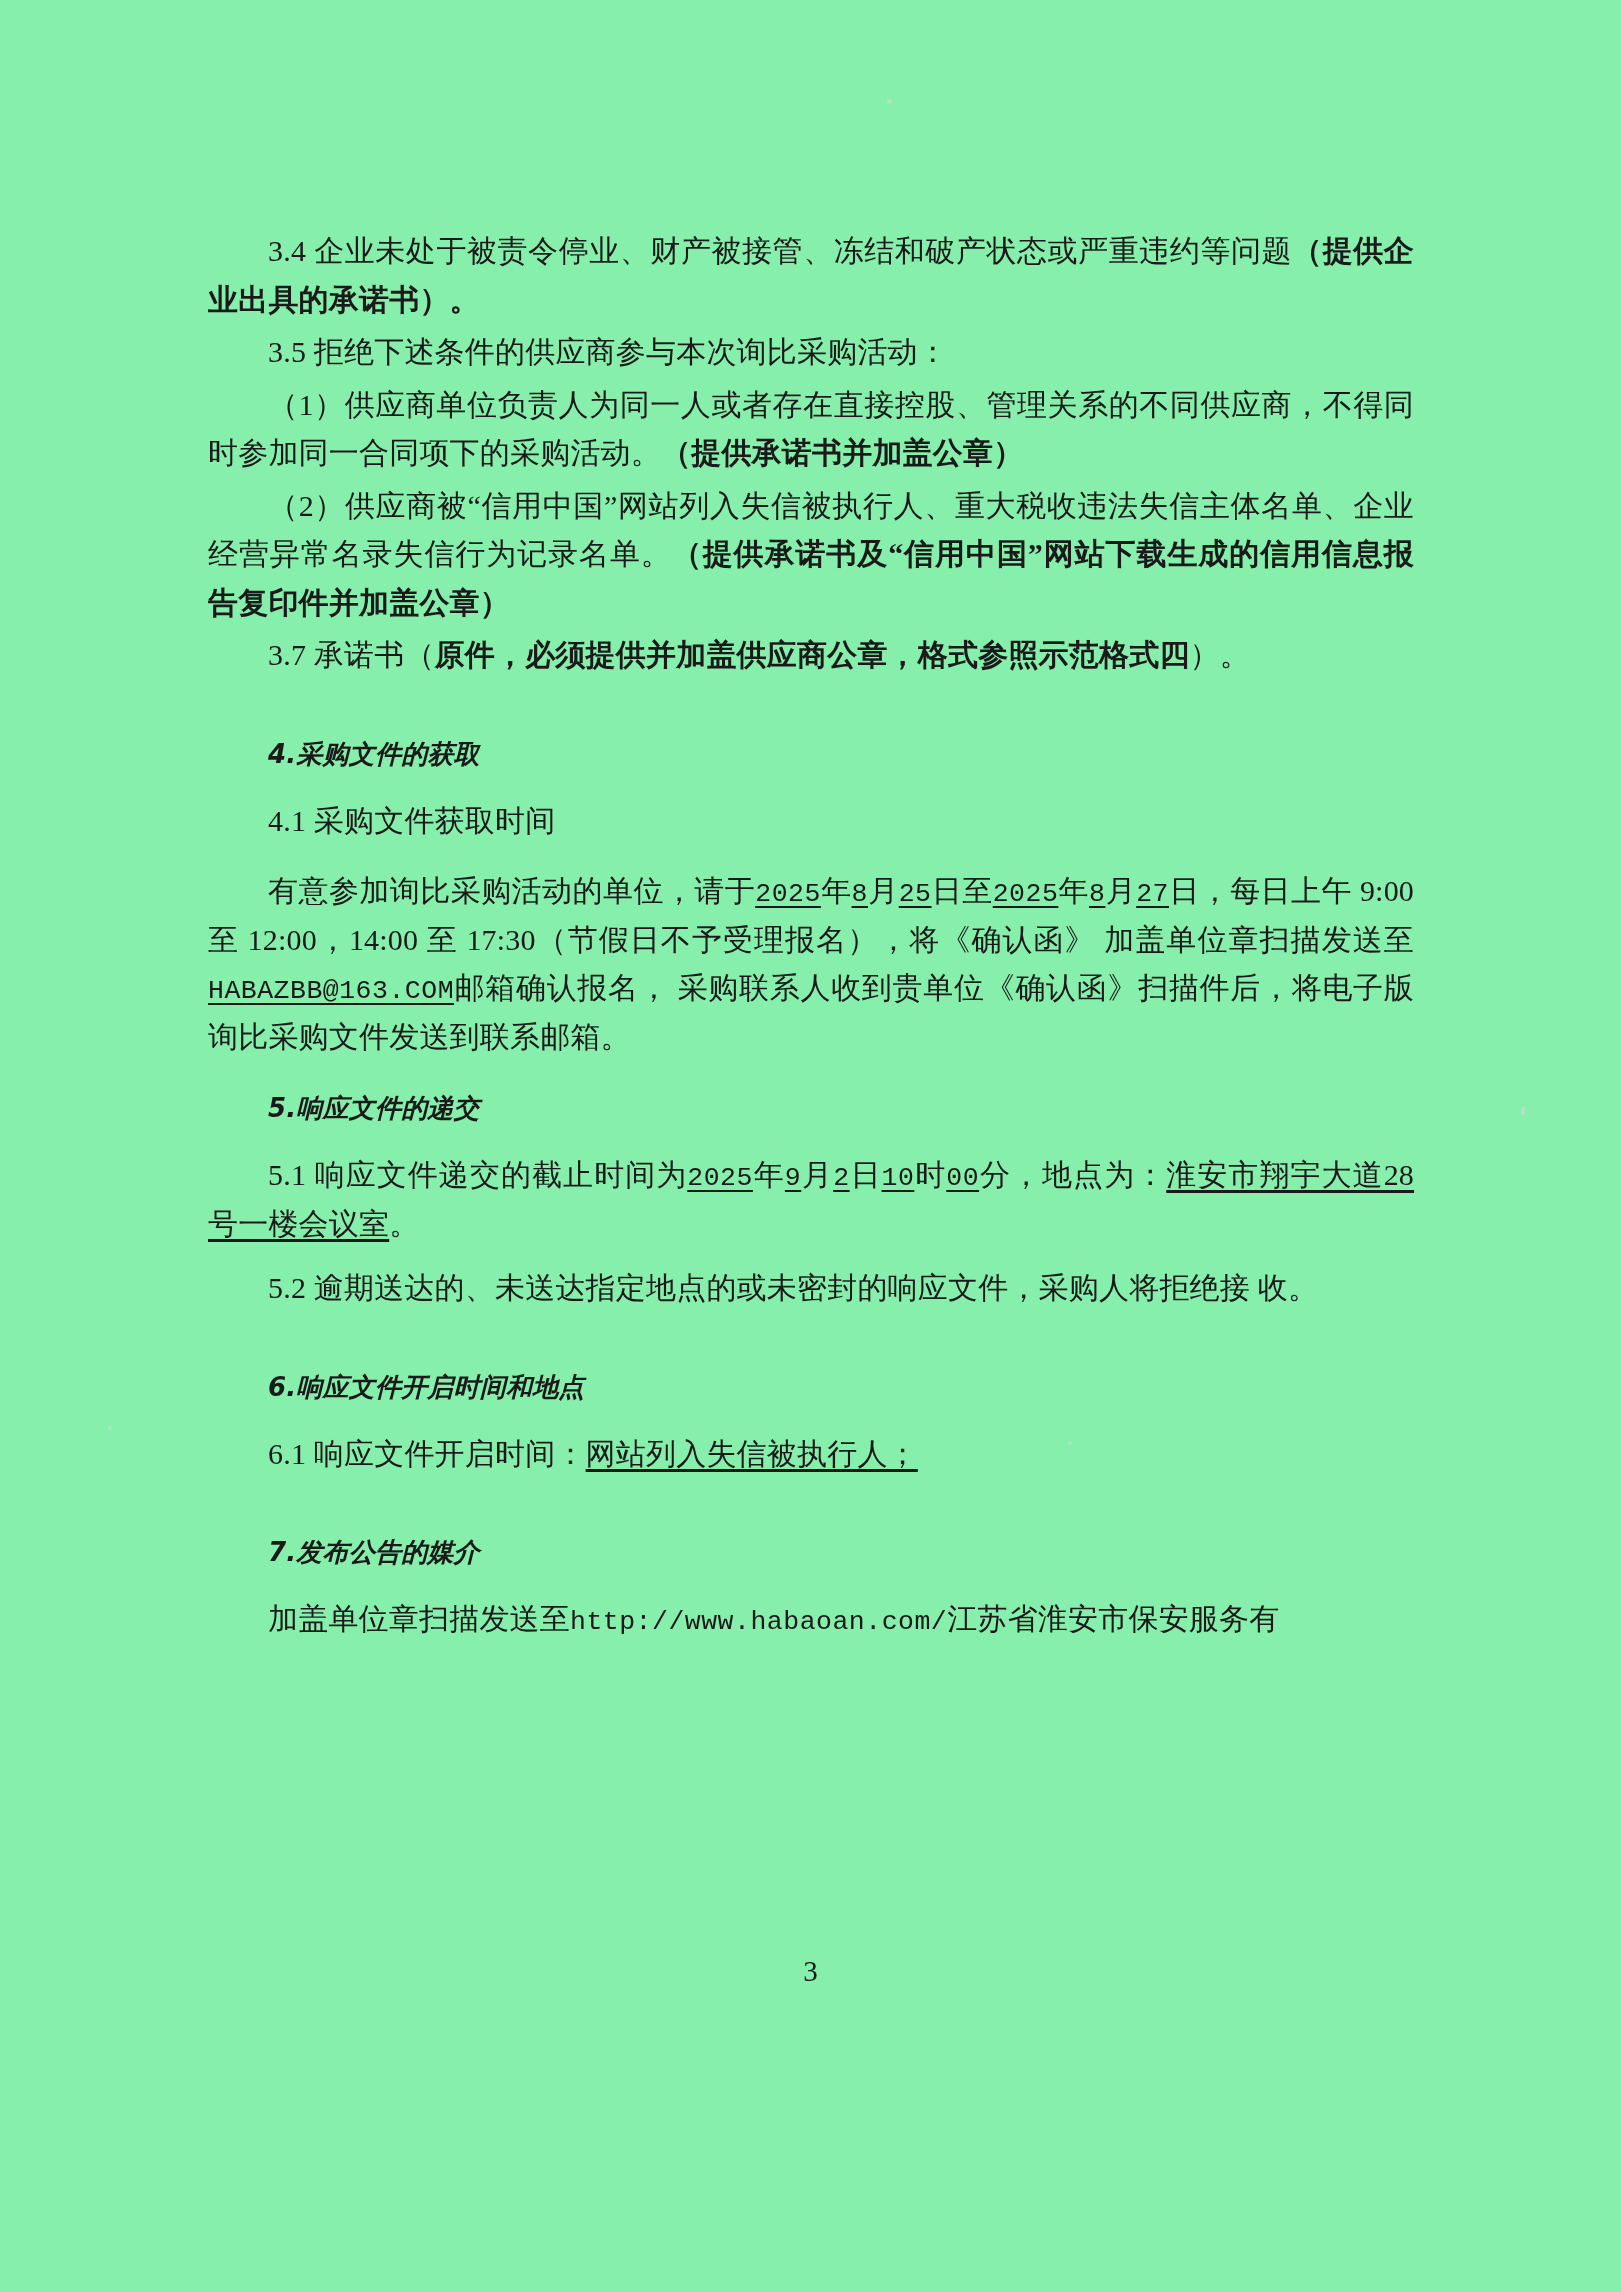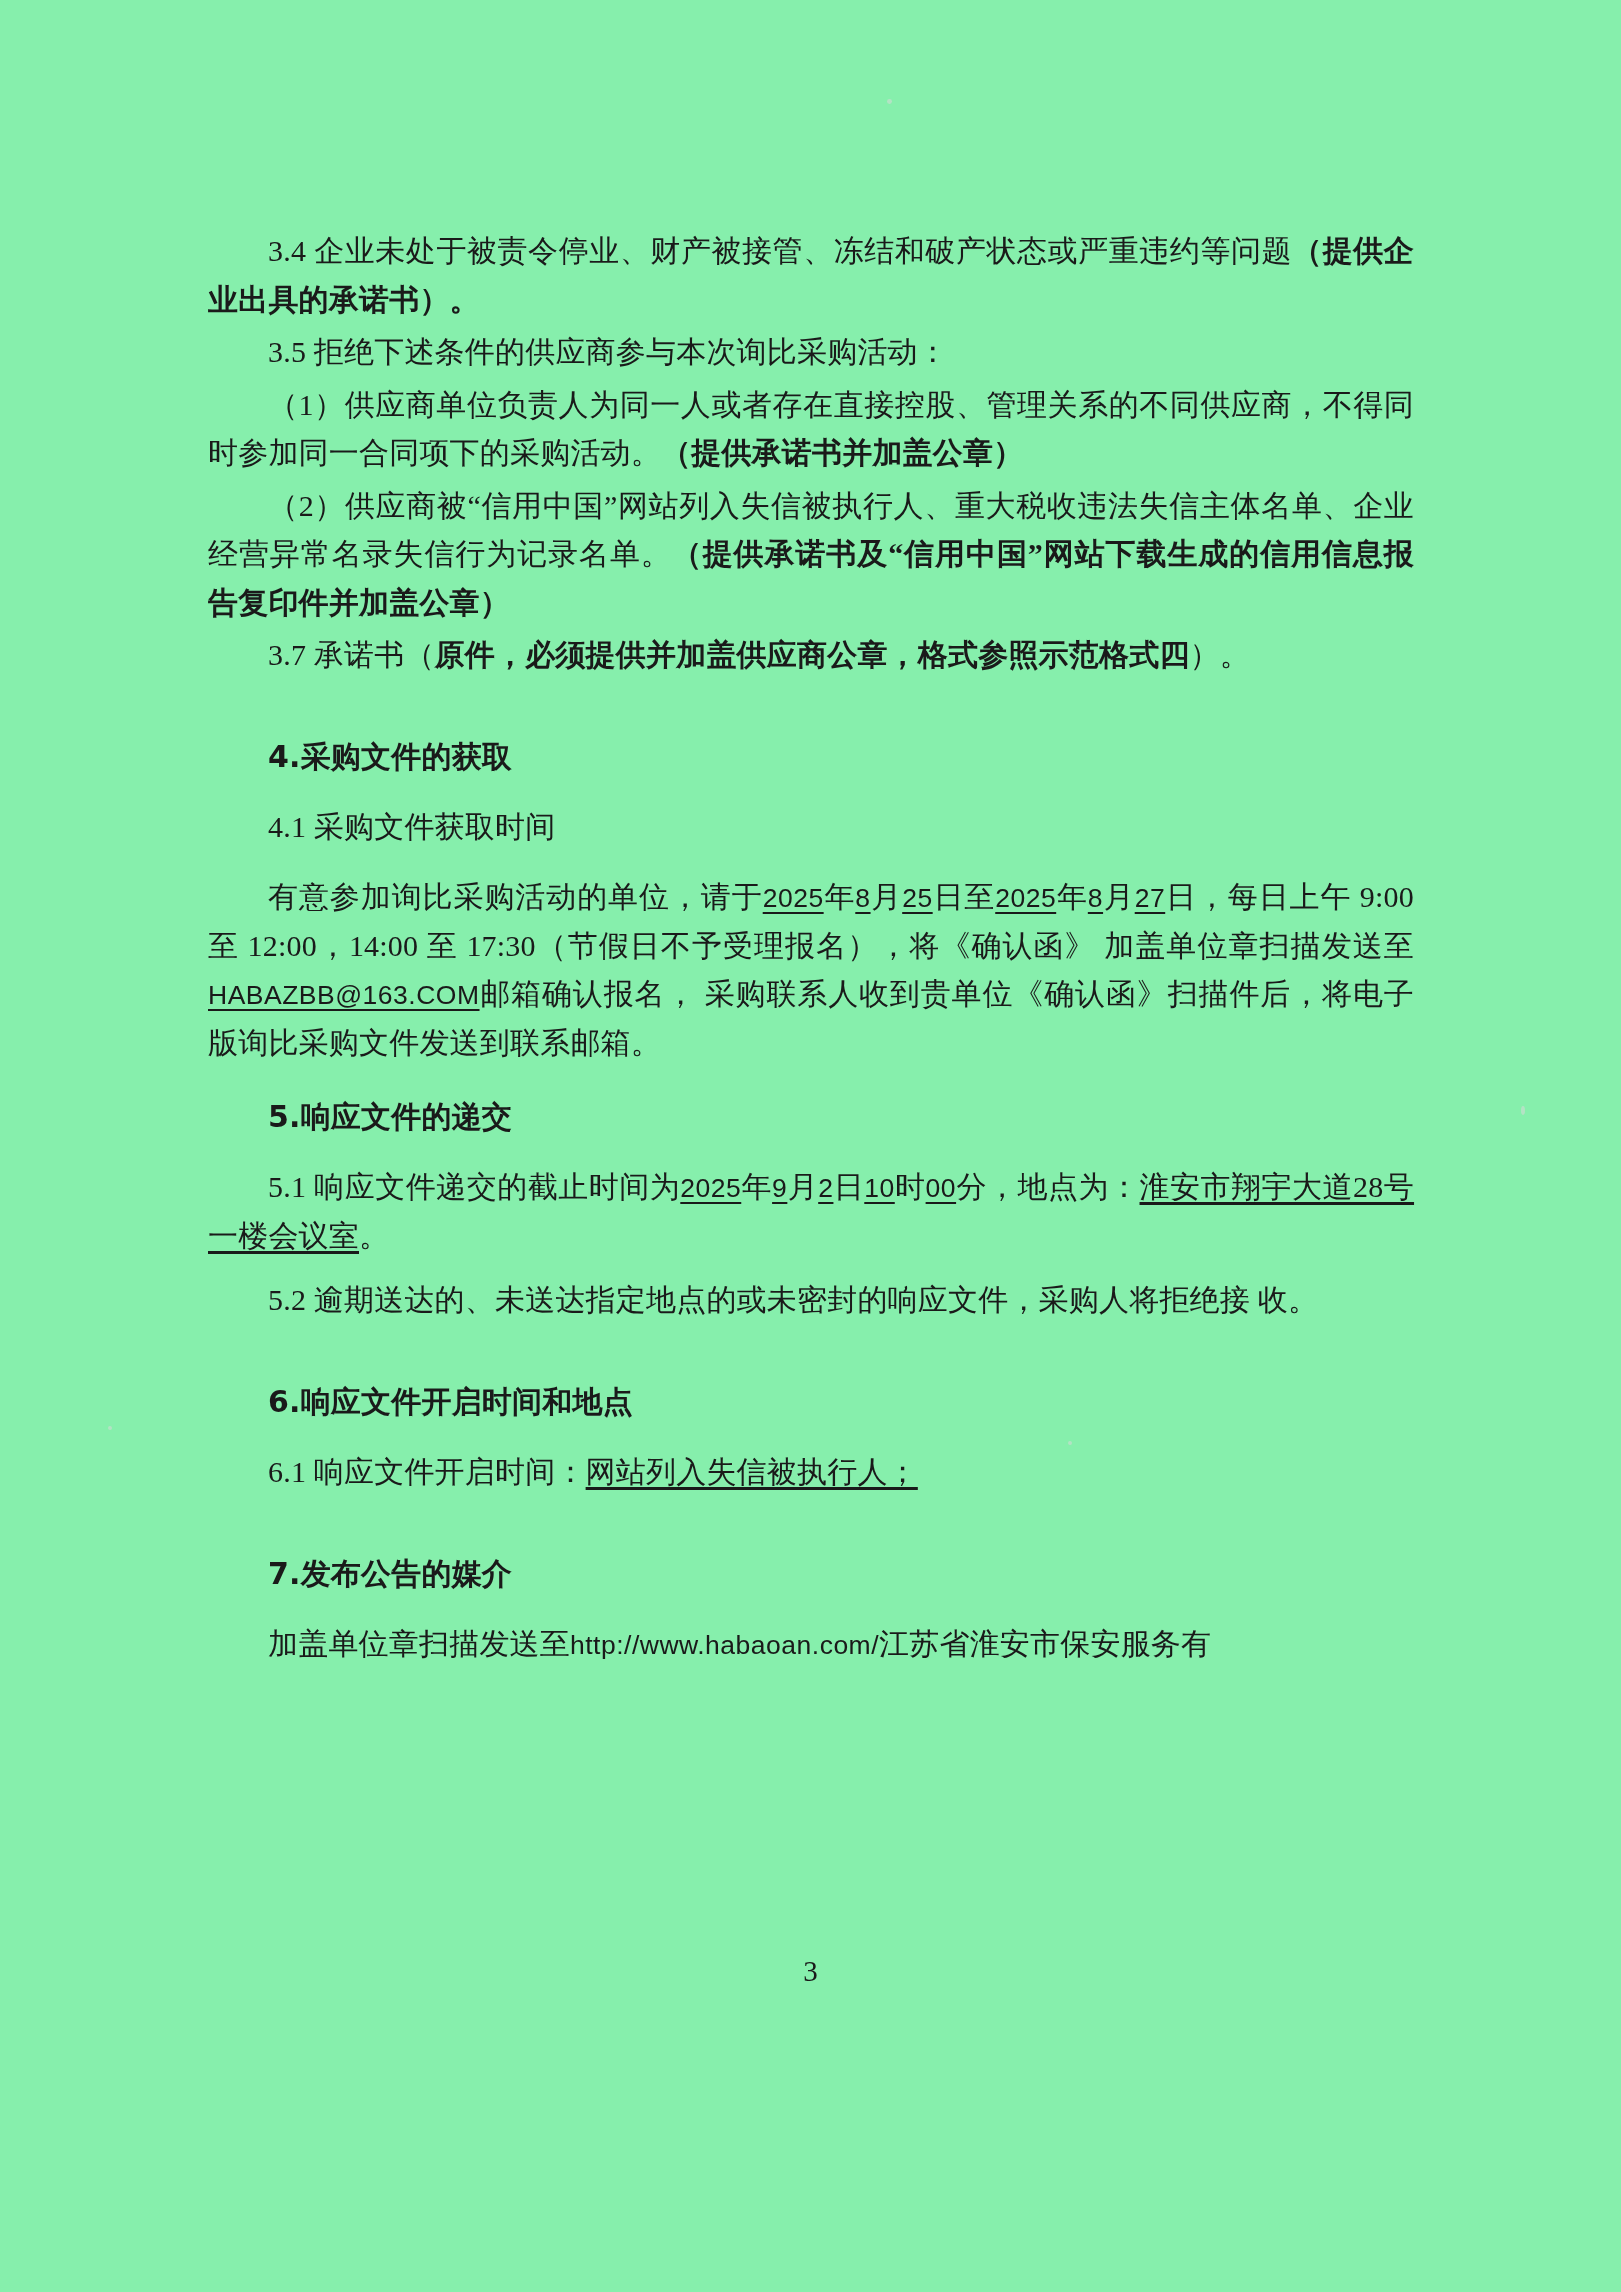--- a/index.html
+++ b/index.html
@@ -33,35 +33,36 @@
     text-align: justify;
     text-justify: inter-ideograph;
     letter-spacing: 0.2px;
   }
   .indent2 { text-indent: 60px; }
   .bold {
     font-weight: bold;
   }
   .heading {
     font-weight: bold;
-    font-size: 30px;
+    font-size: 26px;
     margin-top: 25.5px;
     margin-bottom: 21.6px;
     text-indent: 60px;
+    font-style: italic;
   }
   .sub {
     margin-top: 21.6px;
     margin-bottom: 21.6px;
   }
   .u {
     text-decoration: underline;
     text-underline-offset: 4.9px;
   }
   .mono {
-    font-family: Liberation Sans, sans-serif;
+    font-family: Liberation Mono, monospace;
     font-size: 26.5px;
     letter-spacing: 0.5px;
   }
   .blk {
     font-family: "DejaVu Sans", sans-serif;
     font-weight: bold;
   }
   .para-block { margin-bottom: 15.7px; }
   .pagenum {
     position: absolute;

